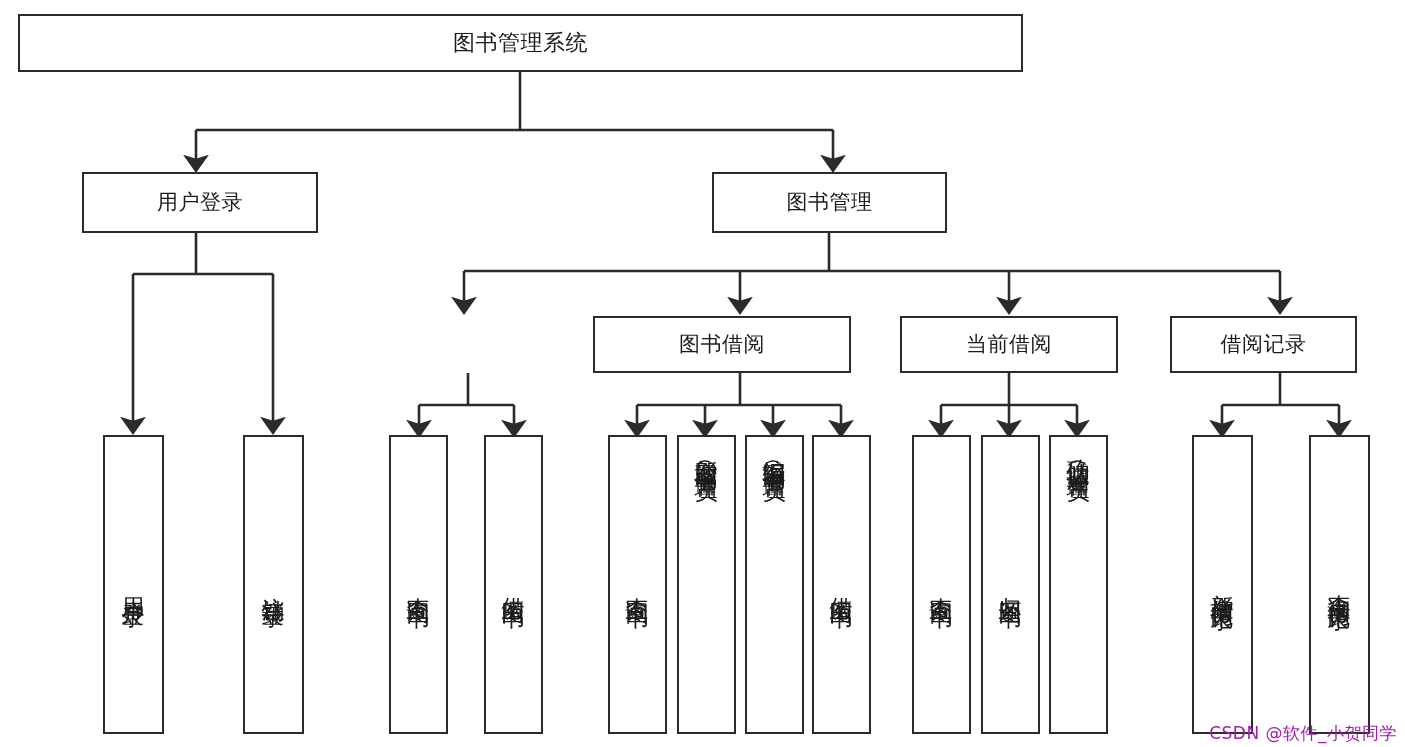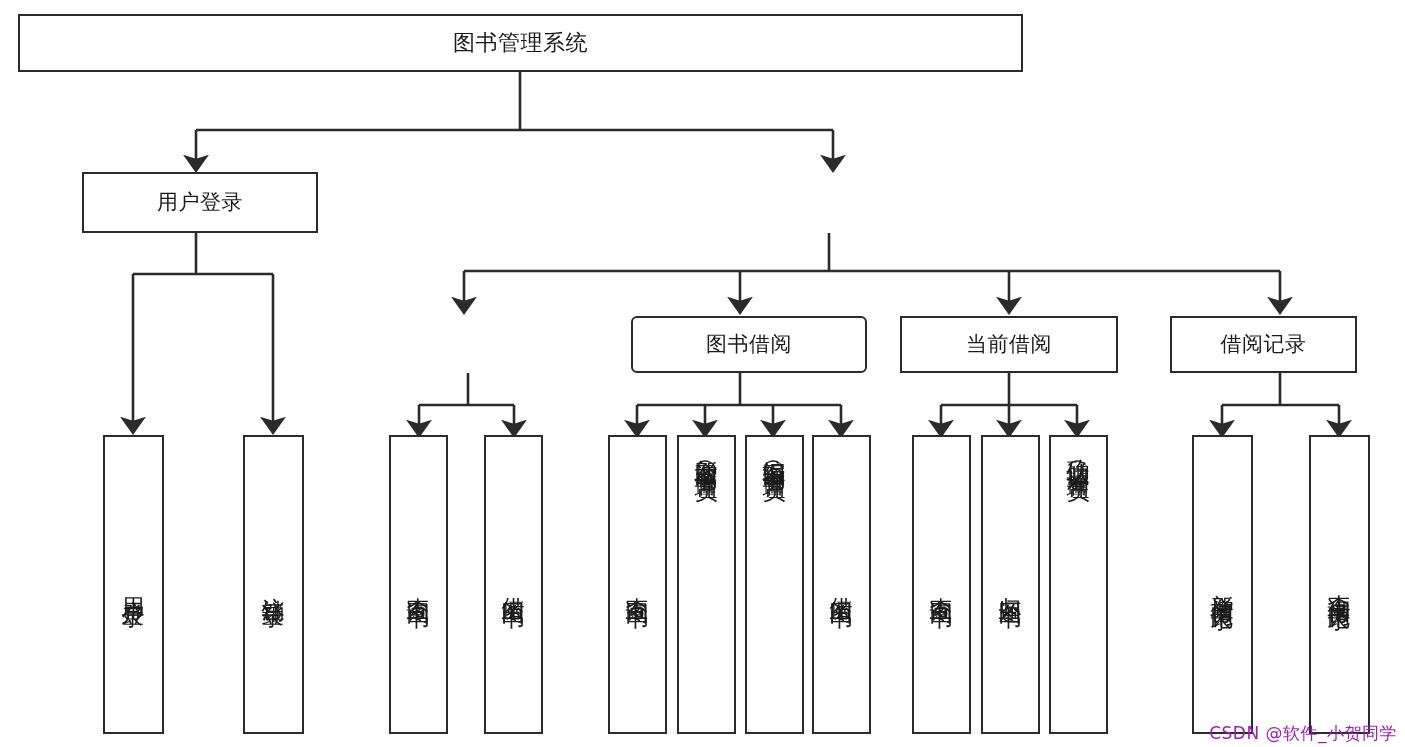--- a/index.html
+++ b/index.html
@@ -136,23 +136,26 @@
   </svg>
 
   <div class="node h-node root" style="left:18px; top:14px; width:1005px; height:58px;">
     <span class="node-label">图书管理系统</span>
   </div>
 
   <div class="node h-node" style="left:82px; top:172px; width:236px; height:61px;">
     <span class="node-label">用户登录</span>
   </div>
 
-
-
-  <div class="node h-node" style="left:631px; top:316px; width:236px; height:57px;border-radius:6px;">
+  <div class="node h-node" style="left:712px; top:172px; width:235px; height:61px;">
+    <span class="node-label">图书管理</span>
+  </div>
+
+
+  <div class="node h-node" style="left:593px; top:316px; width:258px; height:57px;">
     <span class="node-label">图书借阅</span>
   </div>
 
   <div class="node h-node" style="left:900px; top:316px; width:218px; height:57px;">
     <span class="node-label">当前借阅</span>
   </div>
 
   <div class="node h-node" style="left:1170px; top:316px; width:187px; height:57px;">
     <span class="node-label">借阅记录</span>
   </div>

